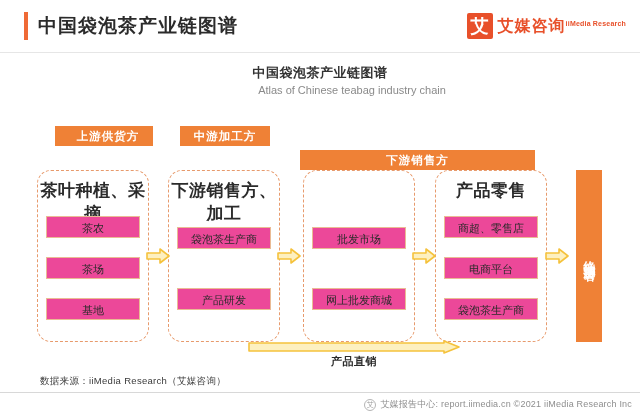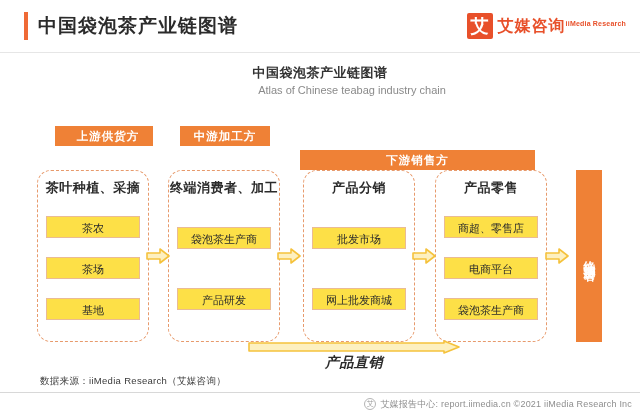--- a/index.html
+++ b/index.html
@@ -64,30 +64,30 @@
     border:1.6px dashed #e79a6c;border-radius:14px;
     box-sizing:border-box;
   }
   #group-0{left:37px;width:112px;}
   #group-1{left:168px;width:112px;}
   #group-2{left:303px;width:112px;}
   #group-3{left:435px;width:112px;}
 
   .group-title{
     position:absolute;left:0;top:8px;width:100%;
-    text-align:center;font-size:13px;font-weight:bold;
+    text-align:center;font-size:17px;font-weight:bold;
     color:#2b2b2b;letter-spacing:.5px;
   }
   .group-items{
     position:absolute;left:8px;right:8px;top:36px;bottom:12px;
     display:flex;flex-direction:column;justify-content:space-around;
   }
   .item{
     height:22px;line-height:22px;text-align:center;
-    background:#fde047;border:1px solid #eabb94;
+    background:#ec4899;border:1px solid #eabb94;
     font-size:11px;color:#2b2b2b;box-sizing:border-box;
   }
 
   
   .arrow{
     position:absolute;top:248px;width:24px;height:16px;
   }
   #arrow-0{left:146px;}
   #arrow-1{left:277px;}
   #arrow-2{left:412px;}
@@ -101,38 +101,38 @@
     display:flex;align-items:center;justify-content:center;
     writing-mode:vertical-rl;text-orientation:upright;
   }
 
   
   .direct-arrow{
     position:absolute;left:248px;top:340px;width:212px;height:14px;
   }
   .direct-label{
     position:absolute;left:248px;top:354px;width:212px;text-align:center;
-    font-size:14px;font-weight:bold;color:#2b2b2b;letter-spacing:.5px;font-style:italic;
+    font-size:11px;font-weight:bold;color:#2b2b2b;letter-spacing:.5px;
   }
 
   
   .source{
     position:absolute;left:40px;top:375px;
     font-size:9.5px;font-weight:normal;color:#3a3a3a;letter-spacing:.3px;
   }
   .footer-rule{
     position:absolute;left:0;top:392px;width:640px;height:1px;background:#d8d8d8;
   }
   .footer-bar{
     position:absolute;left:0;top:393px;width:640px;height:23px;background:#fff;
   }
   .footer-text{
     position:absolute;right:8px;top:398px;
     font-size:9px;color:#8e8e8e;letter-spacing:.2px;
-    display:flex;align-items:flex-start;gap:4px;
+    display:flex;align-items:flex-end;gap:4px;
   }
   .footer-icon{
     width:10px;height:10px;border:1px solid #b5b5b5;border-radius:50%;
     color:#9a9a9a;font-size:7px;line-height:10px;text-align:center;
   }
 </style>
 </head>
 <body>
 
 <div class="header">
@@ -157,29 +157,28 @@
 <div class="group" id="group-0">
   <div class="group-title">茶叶种植、采摘</div>
   <div class="group-items">
     <div class="item">茶农</div>
     <div class="item">茶场</div>
     <div class="item">基地</div>
   </div>
 </div>
 
 <div class="group" id="group-1">
-  <div class="group-title">终端消费者、加工</div>
+  <div class="group-title">下游销售方、加工</div>
   <div class="group-items">
     <div class="item">袋泡茶生产商</div>
     <div class="item">产品研发</div>
   </div>
 </div>
 
 <div class="group" id="group-2">
-  <div class="group-title">产品分销</div>
   <div class="group-items">
     <div class="item">批发市场</div>
     <div class="item">网上批发商城</div>
   </div>
 </div>
 
 <div class="group" id="group-3">
   <div class="group-title">产品零售</div>
   <div class="group-items">
     <div class="item">商超、零售店</div>

